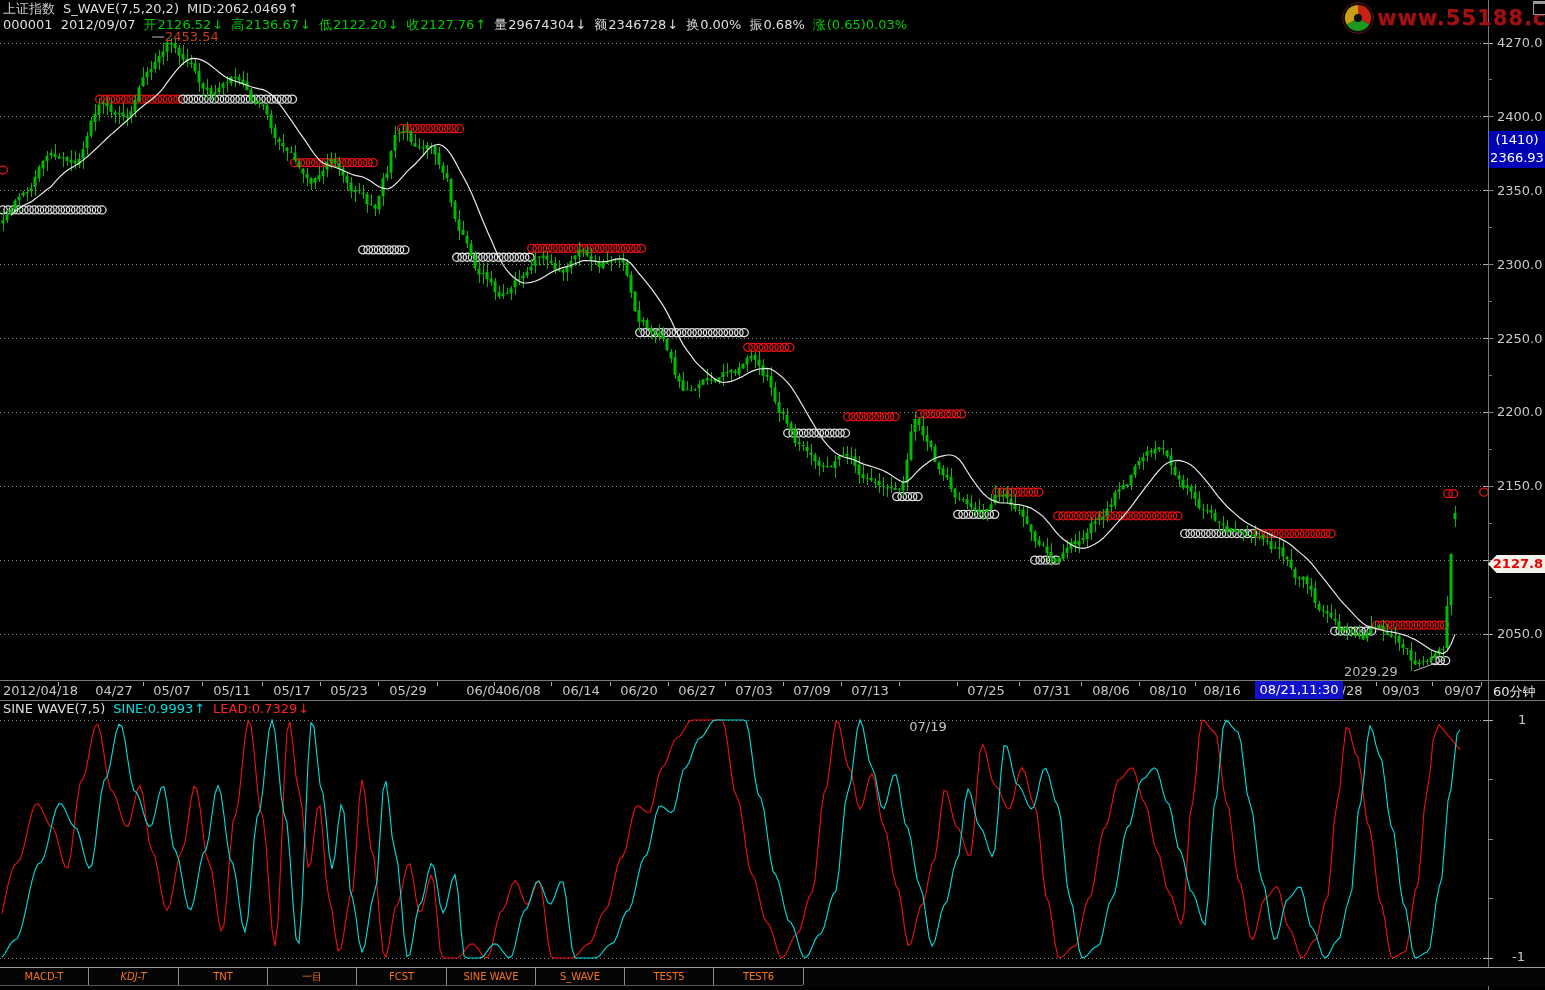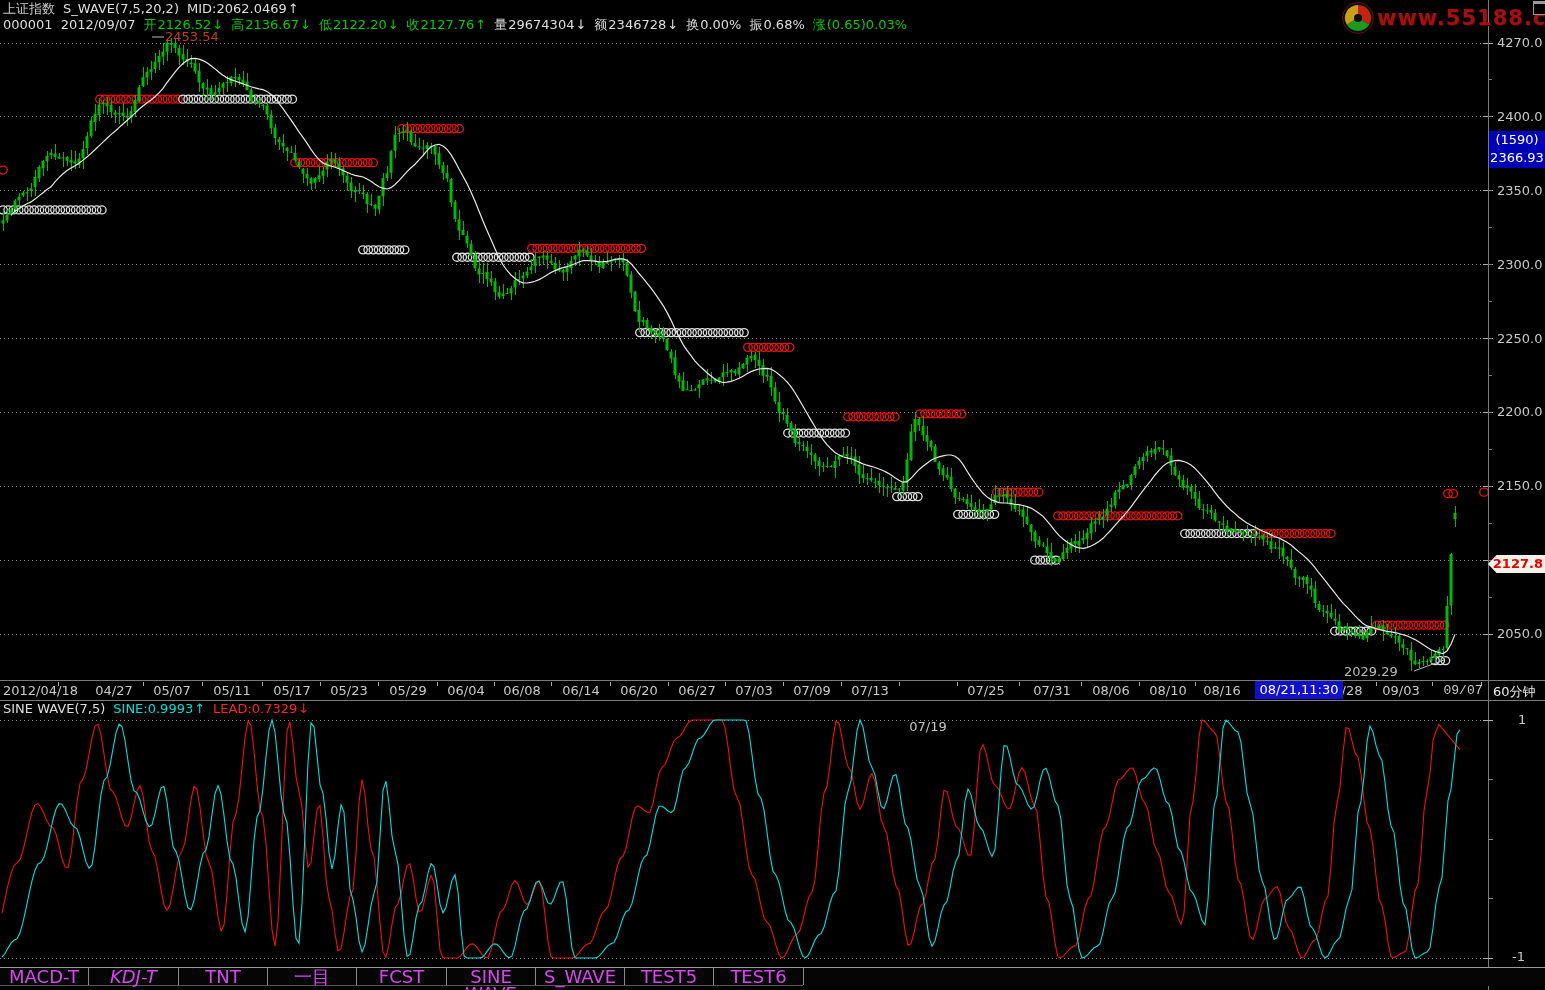--- a/index.html
+++ b/index.html
@@ -36,22 +36,22 @@
   .slab{position:absolute;color:#c8c8c8;z-index:4;}
   
   #logo{left:1342px;top:2px;display:flex;align-items:center;z-index:6;}
   #logotext{font-size:21px;font-weight:bold;color:#a01212;text-shadow:1px 1px 0 #3d0404;
             letter-spacing:1px;margin-left:3px;}
   #winicon{left:1533px;top:1px;width:11px;height:10px;border:1px solid #9a9a9a;
            border-top:3px solid #9a9a9a;background:#000;z-index:7;}
   
   #tabbar{position:absolute;left:0;top:967px;width:1545px;height:18px;border-top:1px solid #9a9a9a;
           background:#050505;z-index:5;}
-  .tab{position:absolute;top:0;height:17px;line-height:17px;text-align:center;color:#d946ef;
-       font-size:18px;border-right:1px solid #8a8a8a;box-sizing:border-box;background:#050505;}
+  .tab{position:absolute;top:0;height:17px;line-height:17px;text-align:center;color:#f97316;
+       font-size:10px;border-right:1px solid #8a8a8a;box-sizing:border-box;background:#050505;}
   .tab:first-child{border-left:1px solid #8a8a8a;}
   #tabbar .bottomline{position:absolute;left:0;top:17px;width:803px;height:1px;background:#555;}
 </style>
 </head>
 <body>
 <div id="app">
 
 <div>
   <svg id="chart-layer" width="1545" height="990">
         <line x1="0" y1="43" x2="1488" y2="43" stroke="#8a8a8a" stroke-width="1" stroke-dasharray="1 3" shape-rendering="crispEdges"></line>
@@ -1173,50 +1173,50 @@
       <circle cx="16" cy="16" r="4" fill="#0d0d0d"></circle>
     </g>
   </svg>
   <span id="logotext">www.55188.com</span>
 </div>
 <div class="ovl" id="winicon"></div>
 
 <div class="ovl" id="peak">2453.54</div>
 <div class="ovl" id="trough">2029.29</div>
 <div class="ovl" id="ybox">
-  <div>(1590)</div>
+  <div>(1410)</div>
   <div>2366.93</div>
 </div>
 <div class="ovl" id="tag">2127.8</div>
 
 <div id="xaxis">
       <div class="xlab first" style="left: 3px;">2012/04/18</div>
       <div class="xlab" style="left: 114px;">04/27</div>
       <div class="xlab" style="left: 172px;">05/07</div>
       <div class="xlab" style="left: 232px;">05/11</div>
       <div class="xlab" style="left: 292px;">05/17</div>
       <div class="xlab" style="left: 349px;">05/23</div>
       <div class="xlab" style="left: 408px;">05/29</div>
-      <div class="xlab" style="left: 466px;">06/04</div>
+      <div class="xlab" style="left: 485px;">06/04</div>
       <div class="xlab" style="left: 522px;">06/08</div>
       <div class="xlab" style="left: 581px;">06/14</div>
       <div class="xlab" style="left: 639px;">06/20</div>
       <div class="xlab" style="left: 697px;">06/27</div>
       <div class="xlab" style="left: 754px;">07/03</div>
       <div class="xlab" style="left: 812px;">07/09</div>
       <div class="xlab" style="left: 870px;">07/13</div>
       <div class="xlab" style="left: 928px; margin-top: 36px;">07/19</div>
       <div class="xlab" style="left: 986px;">07/25</div>
       <div class="xlab" style="left: 1052px;">07/31</div>
       <div class="xlab" style="left: 1111px;">08/06</div>
       <div class="xlab" style="left: 1168px;">08/10</div>
       <div class="xlab" style="left: 1222px;">08/16</div>
       <div class="xlab" style="left: 1352px;">/28</div>
       <div class="xlab" style="left: 1401px;">09/03</div>
-      <div class="xlab" style="left: 1463px; font-family: Liberation Mono, monospace;">09/07</div>
+      <div class="xlab" style="left: 1463px;">09/07</div>
     </div>
 <div class="ovl" id="xhl" style="left: 1255px; width: 88px;">08/21,11:30</div>
 <div class="ovl" id="period">60分钟</div>
 
 <div id="yaxis">
       <div class="ylab" style="top: 35px;">4270.0</div>
       <div class="ylab" style="top: 108.875px;">2400.0</div>
       <div class="ylab" style="top: 182.75px;">2350.0</div>
       <div class="ylab" style="top: 256.625px;">2300.0</div>
       <div class="ylab" style="top: 330.5px;">2250.0</div>

